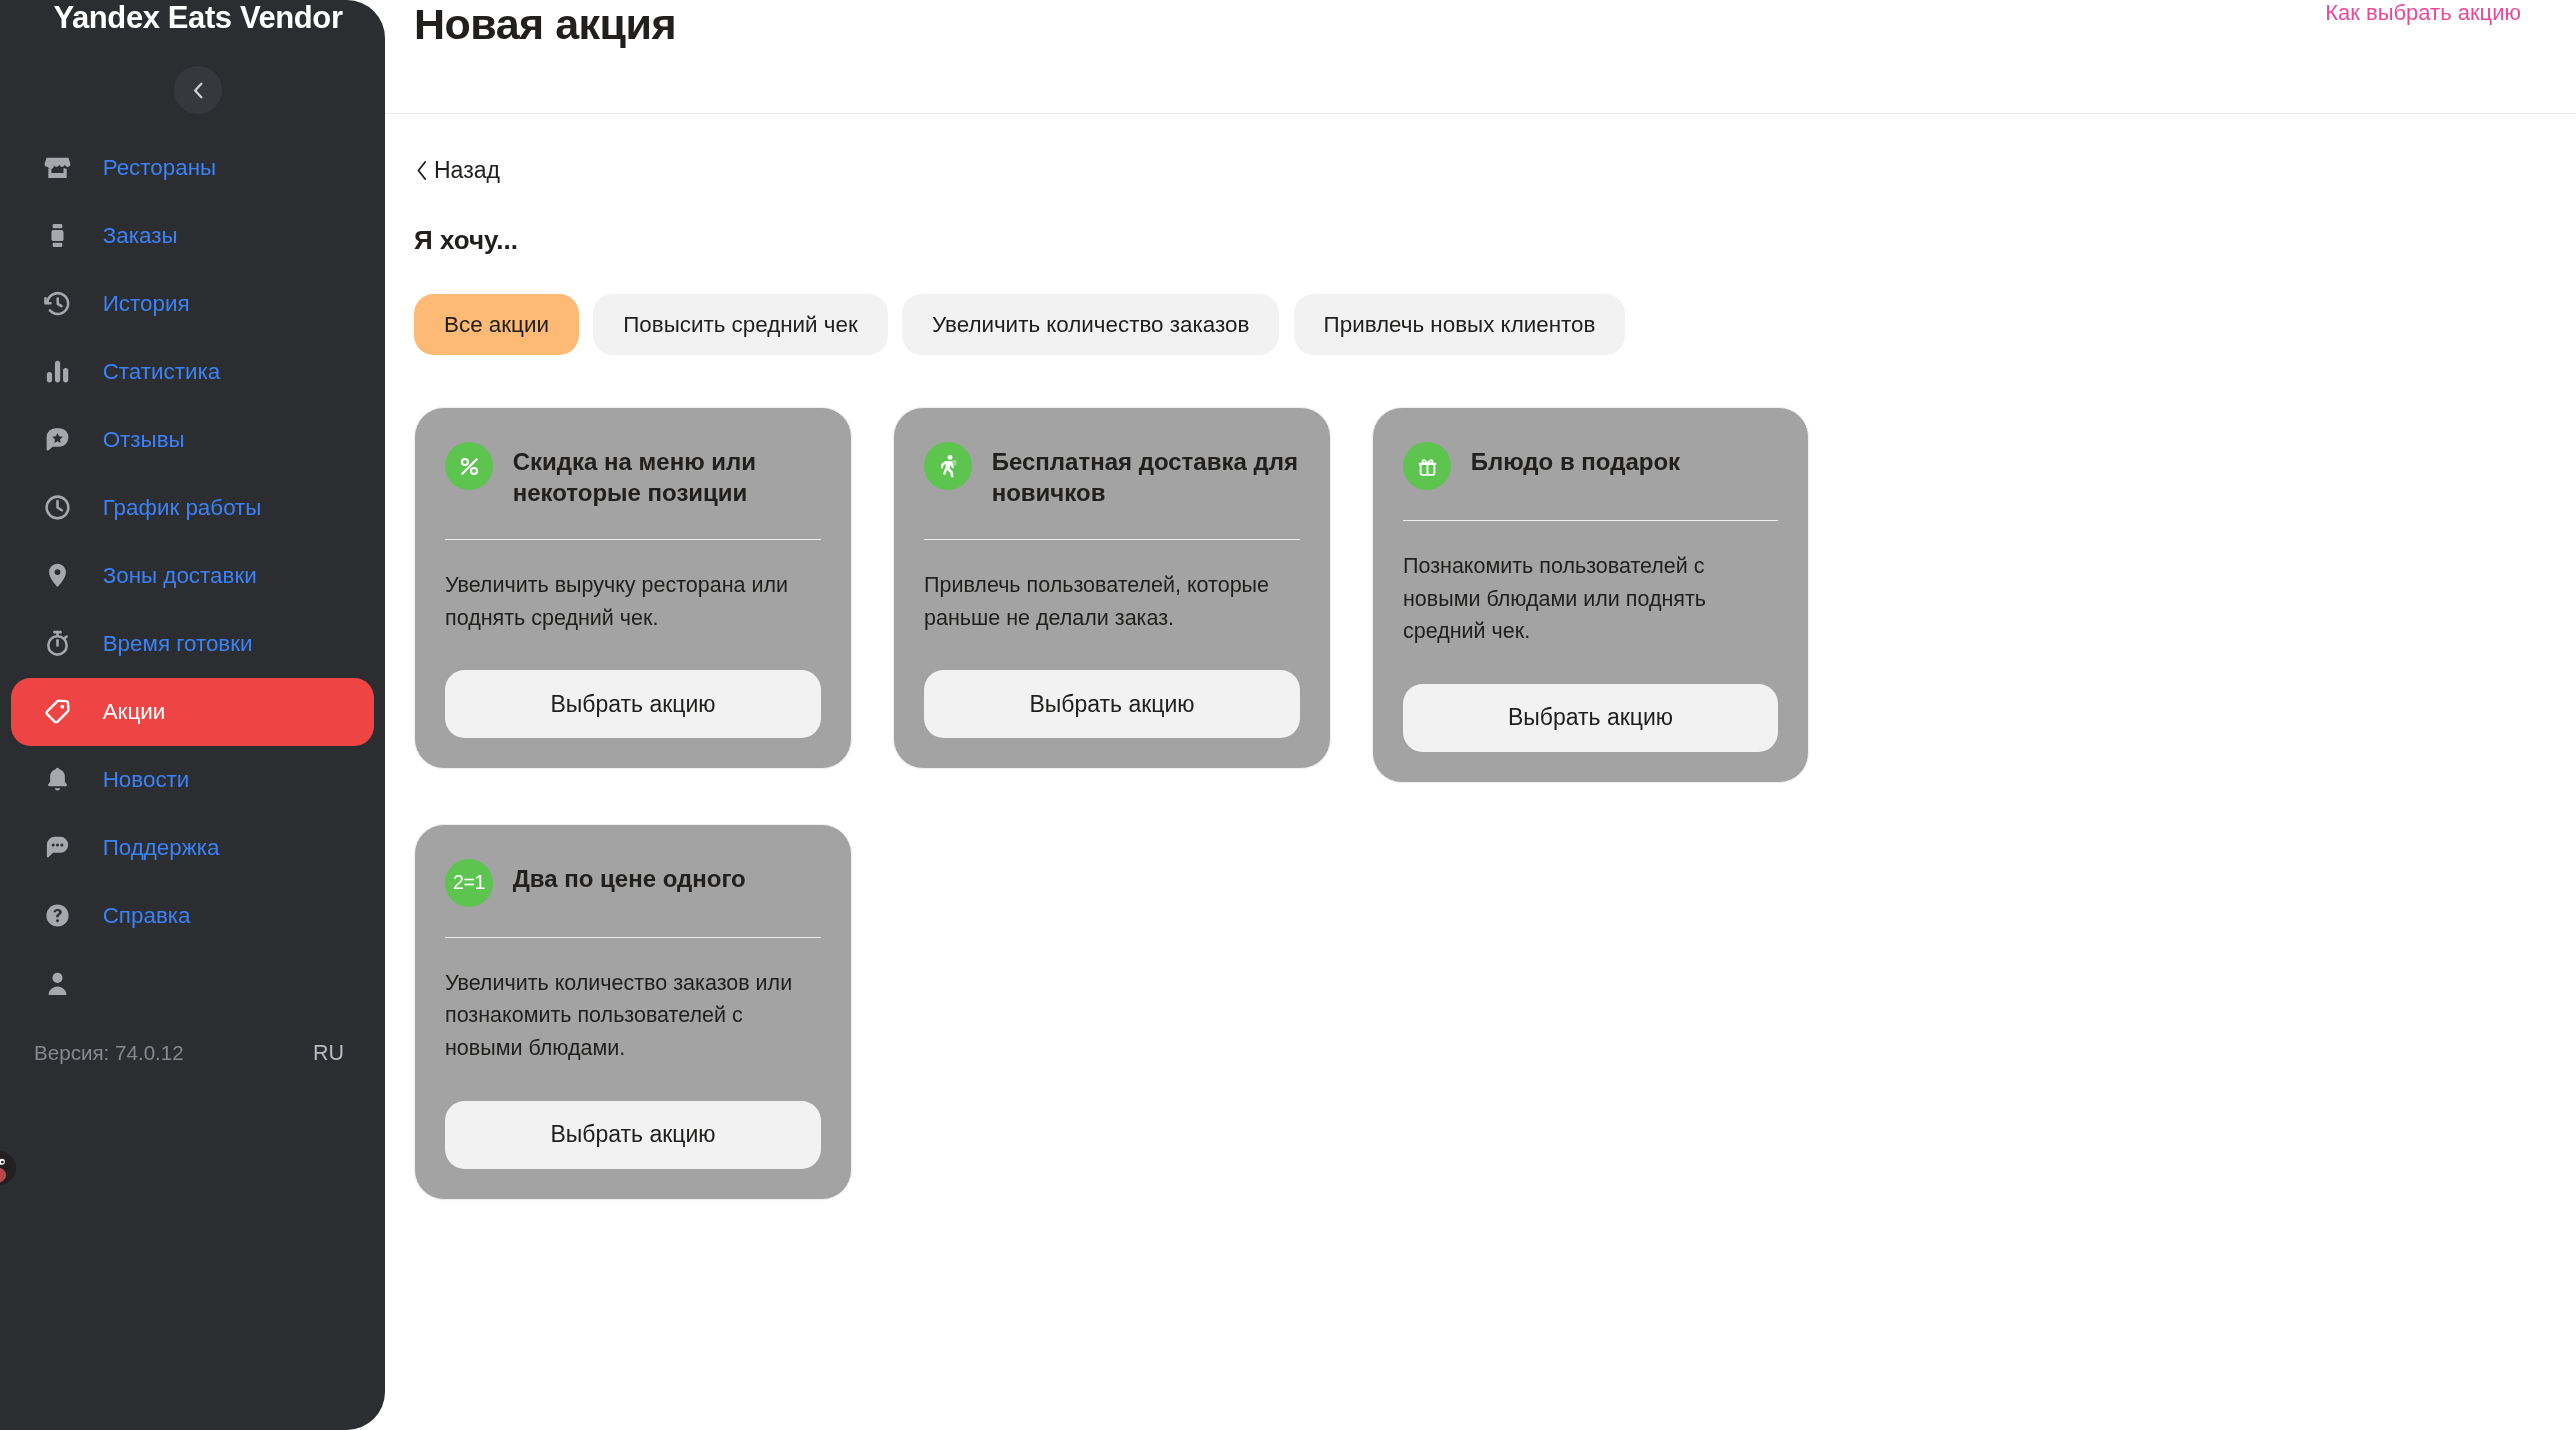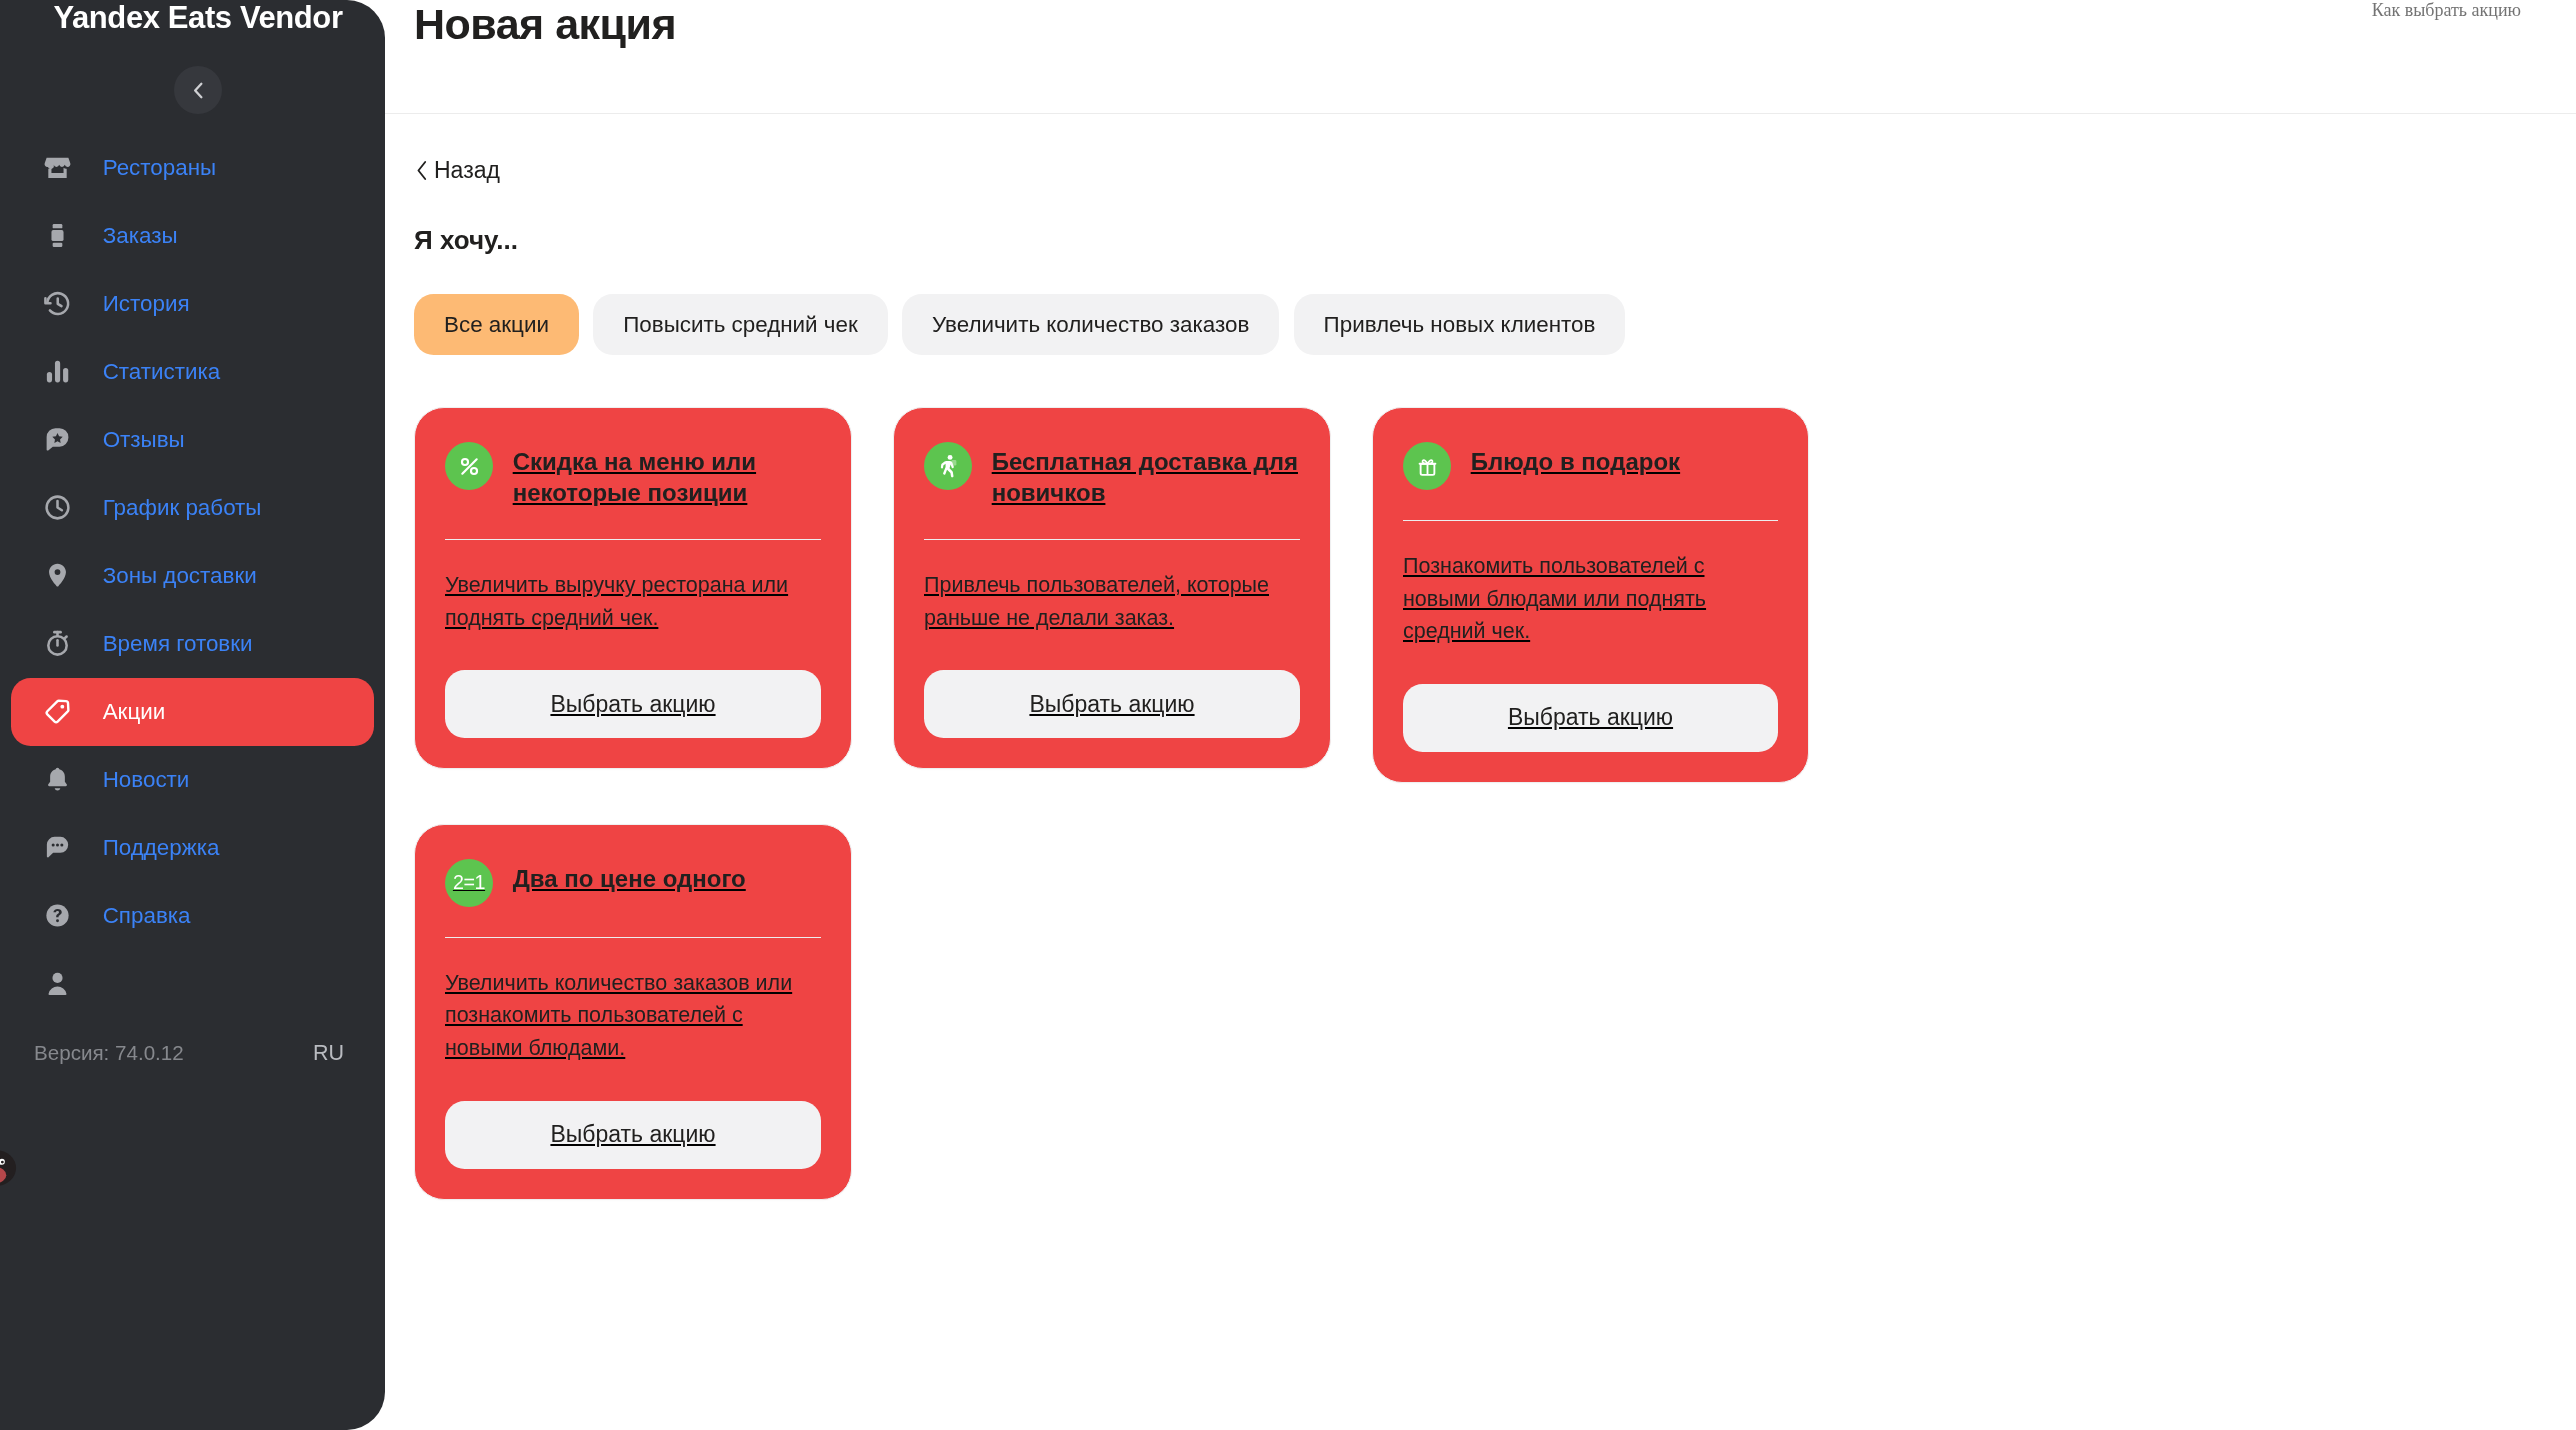--- a/index.html
+++ b/index.html
@@ -101,21 +101,21 @@
     border-bottom: 0.9px solid #ececec;
     display: flex; align-items: flex-start; justify-content: space-between;
     padding: 0 55px 0 29px;
     flex: 0 0 114px;
   }
   .page-title {
     font-size: 43px; font-weight: bold; color: #21201f;
     letter-spacing: -0.5px;
   }
   .howto-link {
-    font-size: 18px; color: #737373; cursor: pointer; white-space: nowrap; font-family: Liberation Serif, serif;
+    font-size: 22px; color: #ec4899; cursor: pointer; white-space: nowrap;
   }
 
   .content { padding: 0 0 0 29px; flex: 1 1 auto; overflow: hidden; }
 
   .back-row {
     display: flex; align-items: center; gap: 4px;
     margin-top: 43px;
     cursor: pointer;
     width: fit-content;
   }
@@ -139,27 +139,26 @@
     cursor: pointer;
   }
   .chip.active { background: #fdba74; }
 
   
   .cards-grid { margin-top: 52px; }
   .cards-row { display: flex; gap: 41px; align-items: flex-start; }
   .cards-row + .cards-row { margin-top: 41px; }
 
   .card {
-    background: #ef4444;
+    background: #a3a3a3;
     border: 0.9px solid #efeff0;
     border-radius: 30px;
     padding: 34px 30px 30px 30px;
     display: flex; flex-direction: column;
     box-shadow: 0 0.9px 1.8px rgba(0,0,0,0.02);
-    text-decoration: underline;
   }
   .card-w1 { width: 438px; }
   .card-w2 { width: 438px; }
   .card-w3 { width: 437px; }
 
   .card-head { display: flex; align-items: flex-start; gap: 19.7px; }
   .badge {
     width: 48px; height: 48px; border-radius: 50%;
     background: #5dc44f;
     flex: 0 0 48px;

